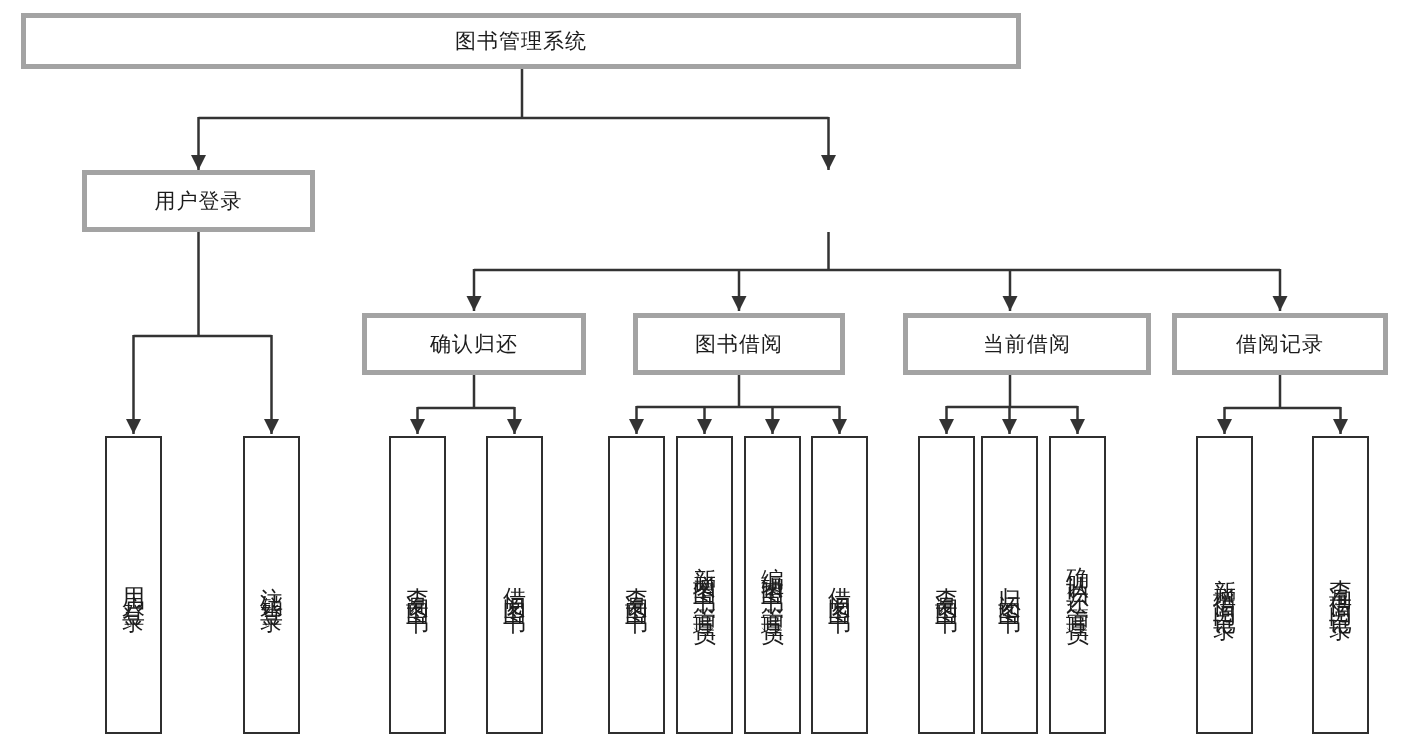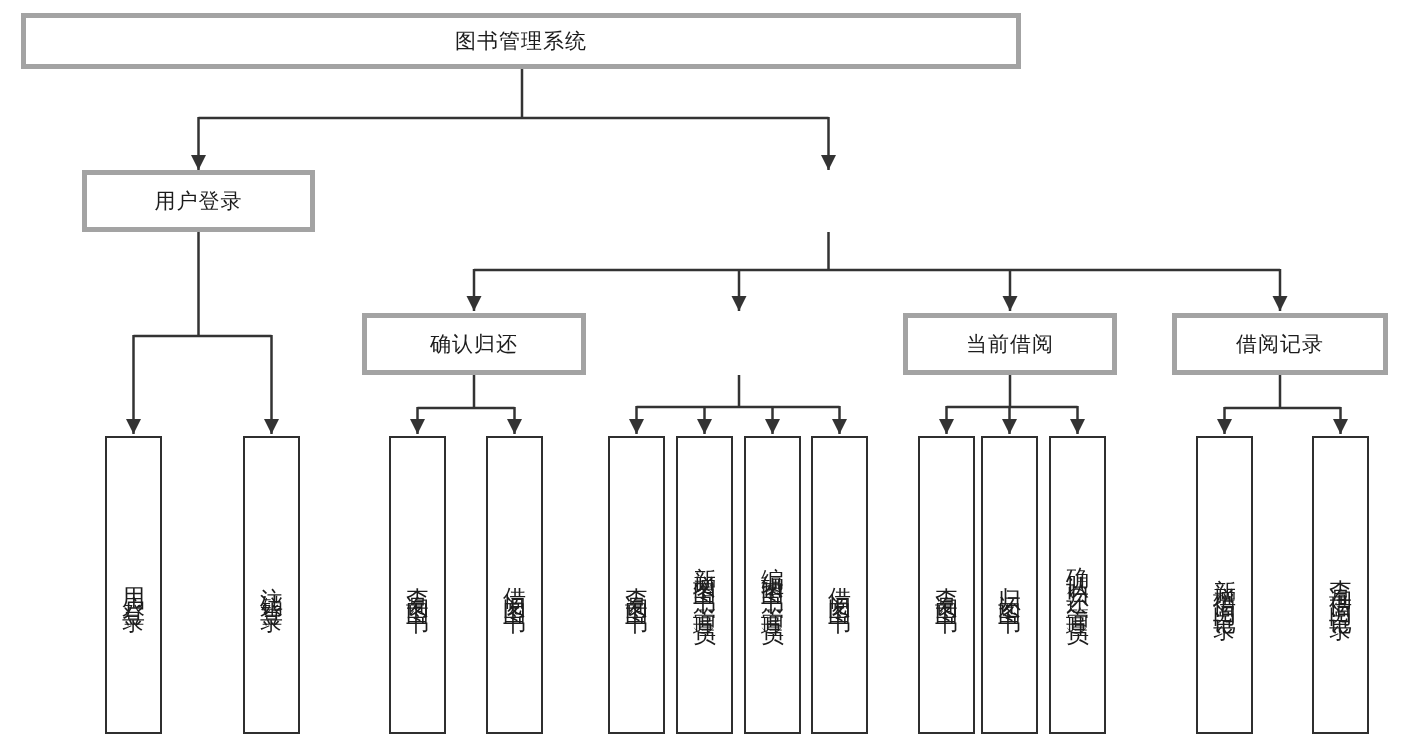--- a/index.html
+++ b/index.html
@@ -93,21 +93,24 @@
     <span>图书管理系统</span>
   </div>
 
   <div class="hbox" style="left:82px;top:170px;width:233px;height:62px">
     <span>用户登录</span>
   </div>
 
   <div class="hbox" style="left:362px;top:313px;width:224px;height:62px">
     <span>确认归还</span>
   </div>
-  <div class="hbox" style="left:903px;top:313px;width:214px;height:62px">
+  <div class="hbox" style="left:633px;top:313px;width:212px;height:62px">
+    <span>图书借阅</span>
+  </div>
+  <div class="hbox" style="left:903px;top:313px;width:248px;height:62px">
     <span>当前借阅</span>
   </div>
   <div class="hbox" style="left:1172px;top:313px;width:216px;height:62px">
     <span>借阅记录</span>
   </div>
 
   <div class="vbox" style="left:105px">
     <span>用户登录</span>
   </div>
   <div class="vbox" style="left:243px">

